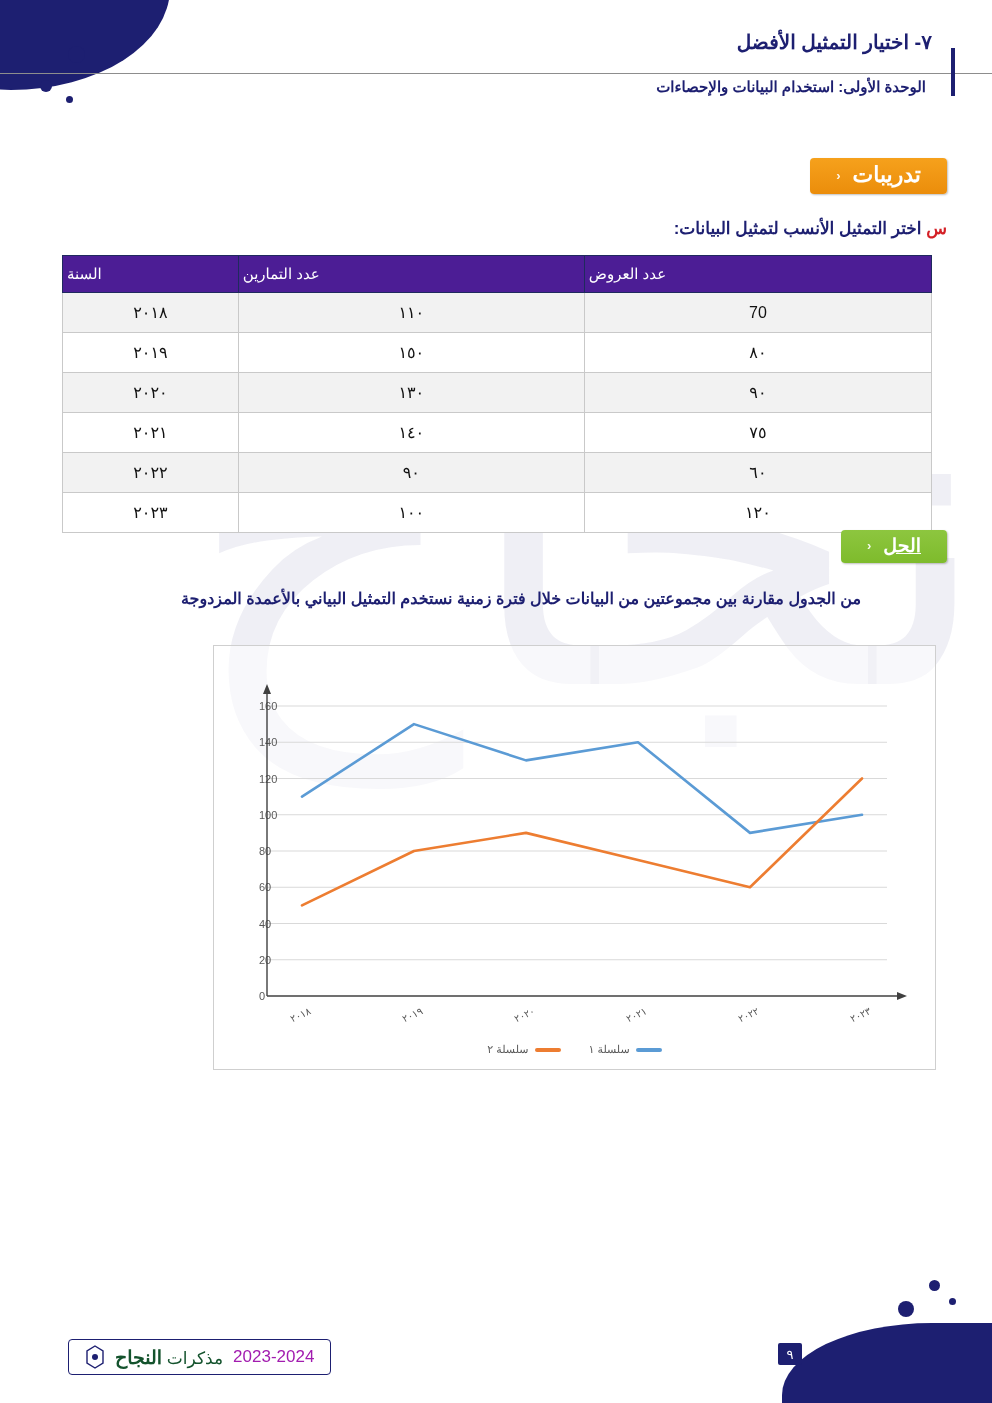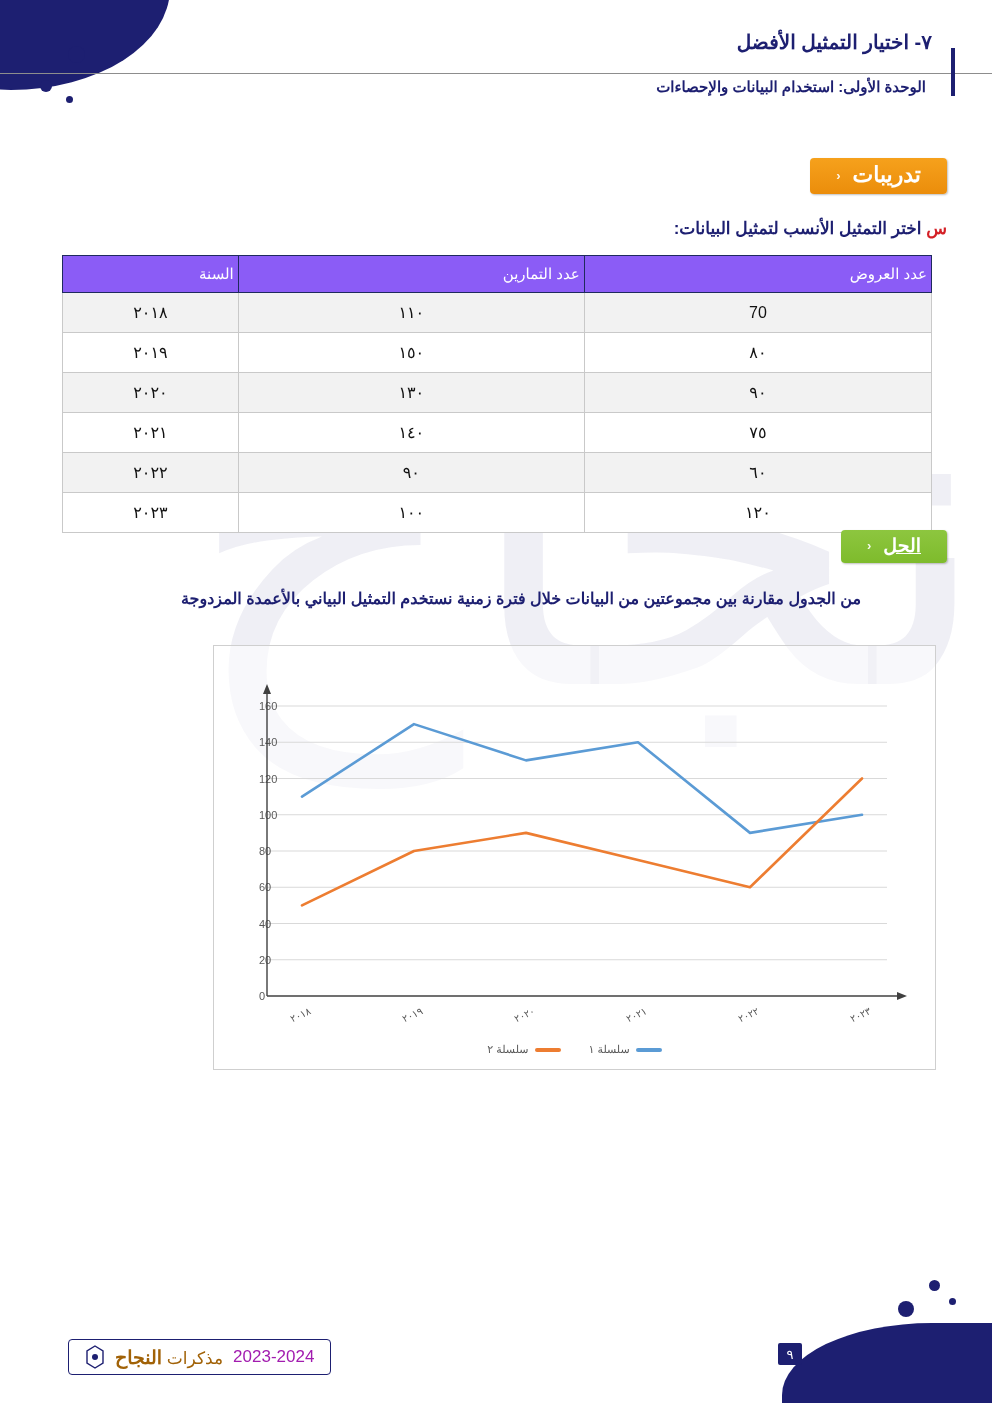--- a/index.html
+++ b/index.html
@@ -135,25 +135,25 @@
     right: 60px;
     width: 870px;
   }
   table {
     width: 100%;
     border-collapse: collapse;
     direction: rtl;
     font-size: 15px;
   }
   thead th {
-    background: #8b5cf6;
+    background: #4c1d95;
     color: #ffffff;
     font-weight: normal;
     padding: 9px 4px;
-    text-align: right;
+    text-align: left;
     border: 1px solid #1f2a5e;
     font-size: 15px;
   }
   tbody td {
     border: 1px solid #c9c9c9;
     text-align: center;
     padding: 10px 4px;
     font-size: 16px;
     color: #111;
     background: #ffffff;
@@ -232,21 +232,21 @@
     border-radius: 4px;
     padding: 5px 16px;
     display: flex;
     align-items: center;
     gap: 10px;
     direction: rtl;
     background: #fff;
   }
   .footer-left .brand {
     font-size: 17px;
-    color: #a16207;
+    color: #14532d;
   }
   .footer-left .brand b { font-size: 19px; }
   .footer-left .year {
     font-size: 17px;
     color: #a21caf;
     direction: ltr;
   }
   .footer-logo {
     width: 20px; height: 24px;
     color: #1d1f71;

